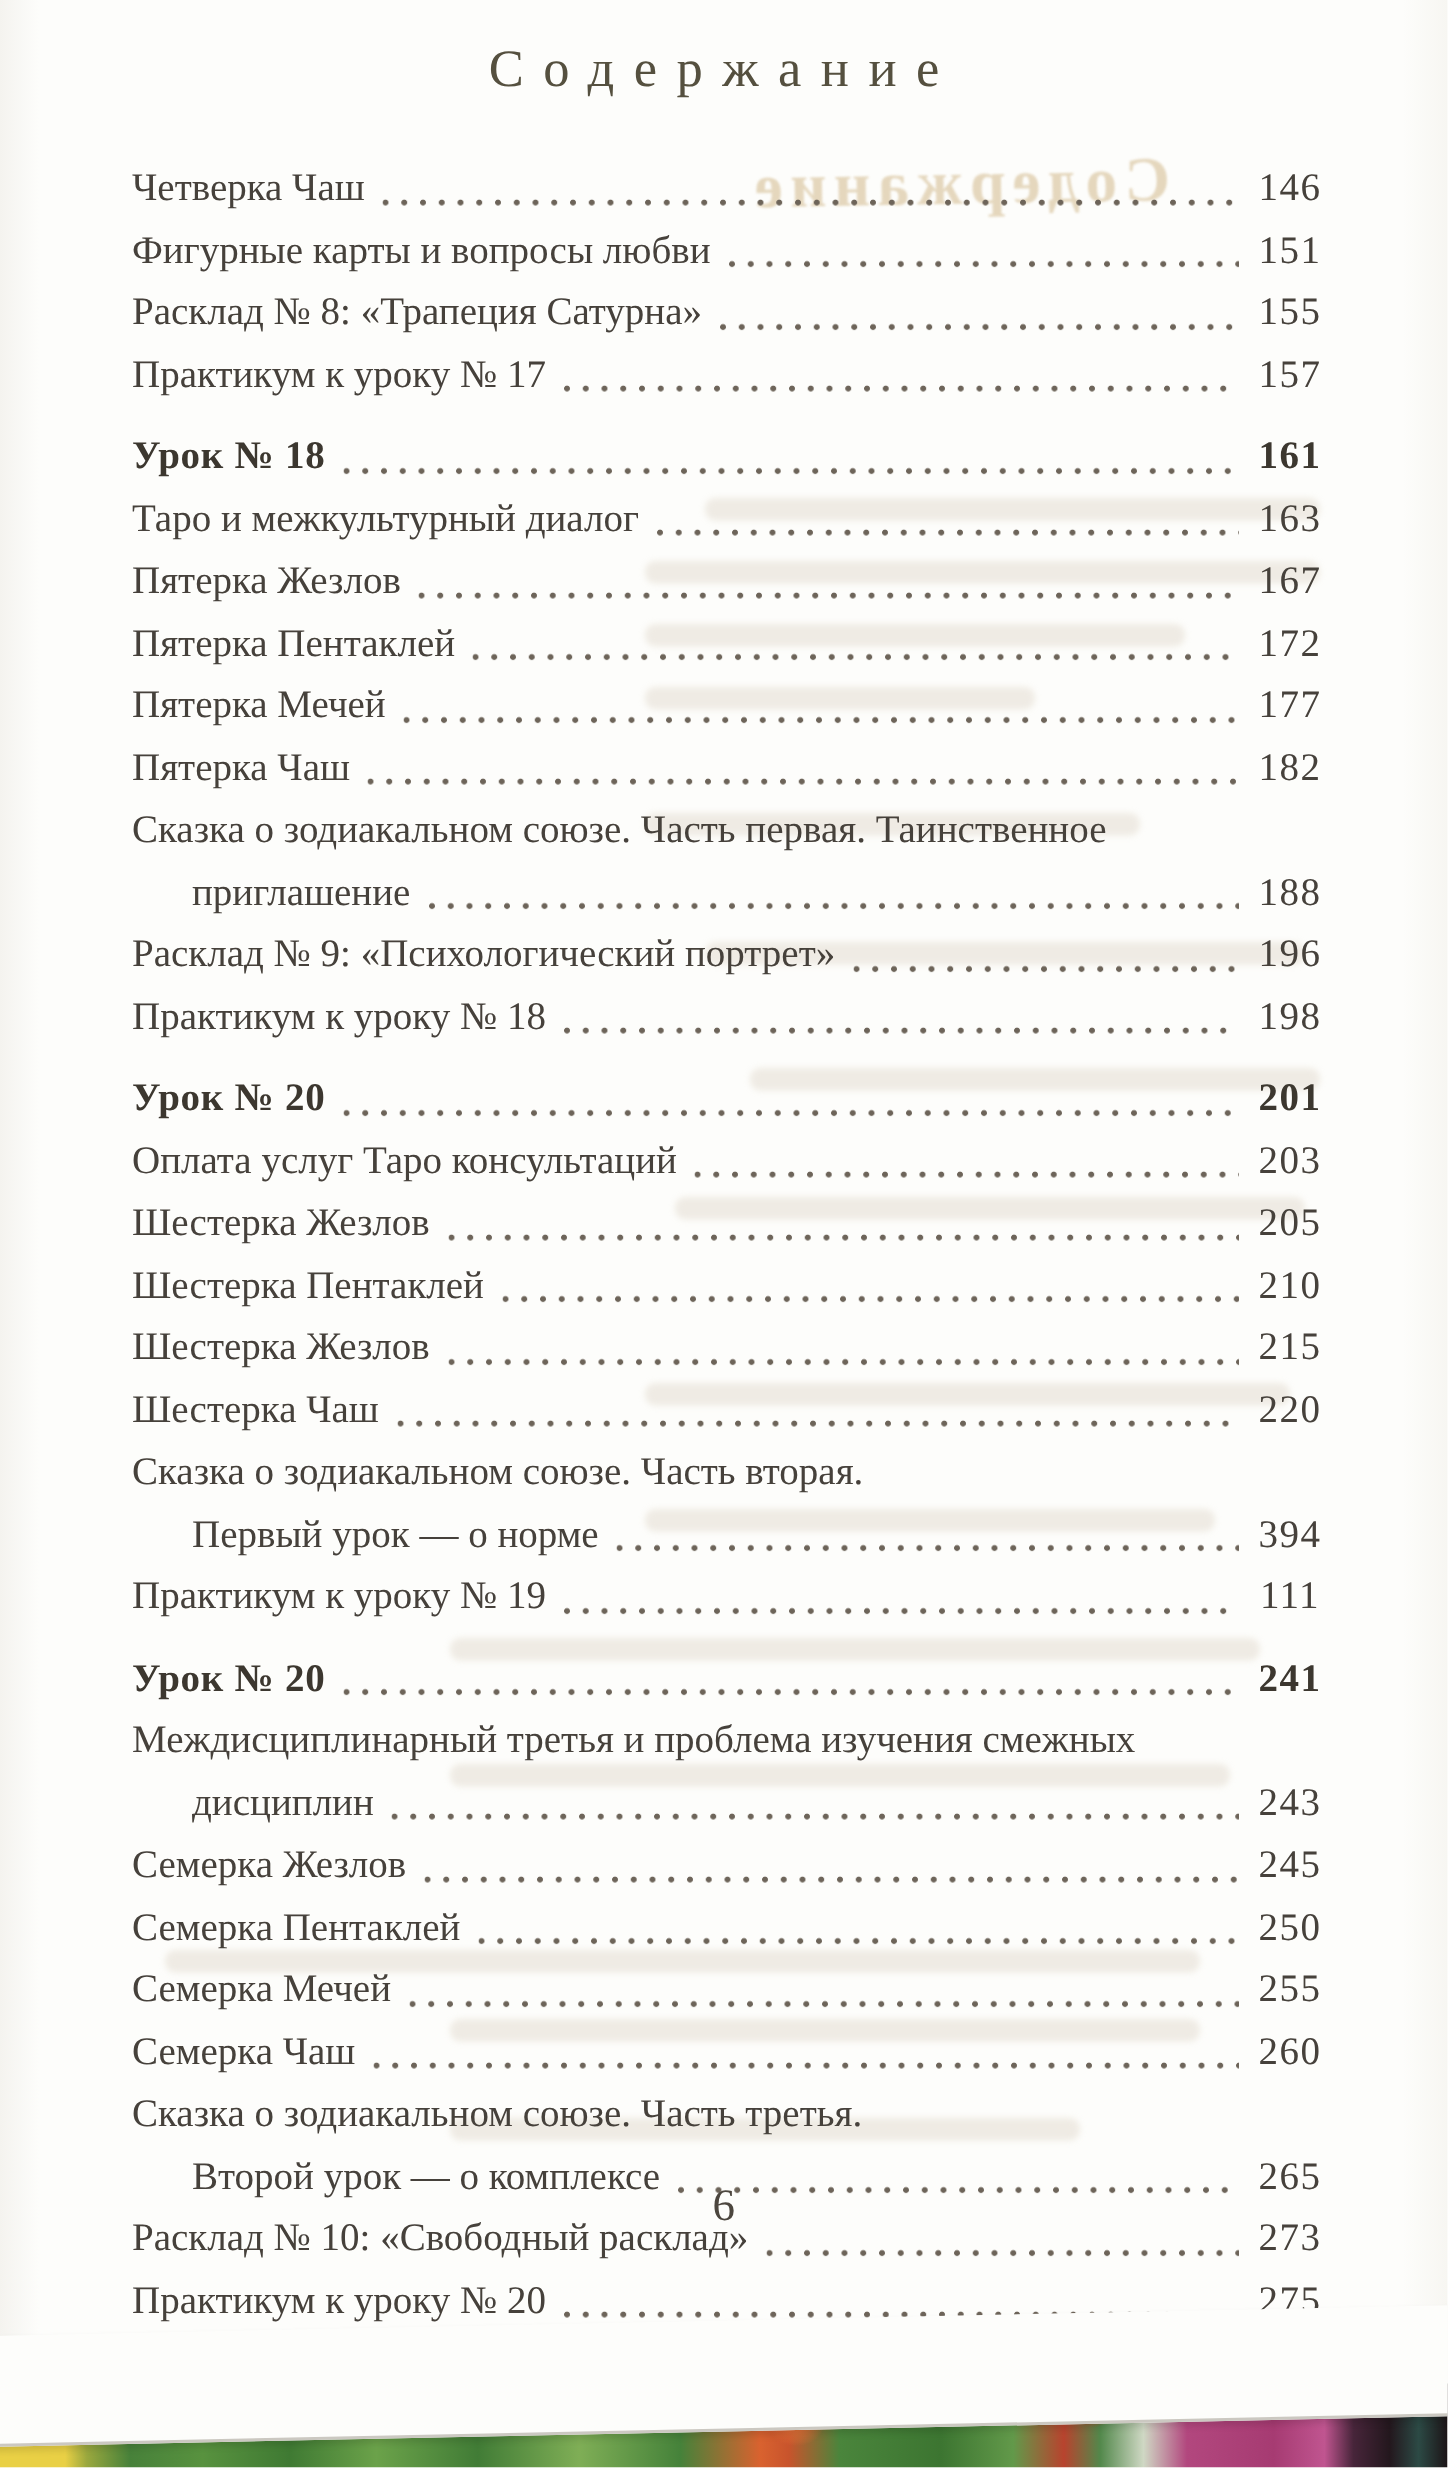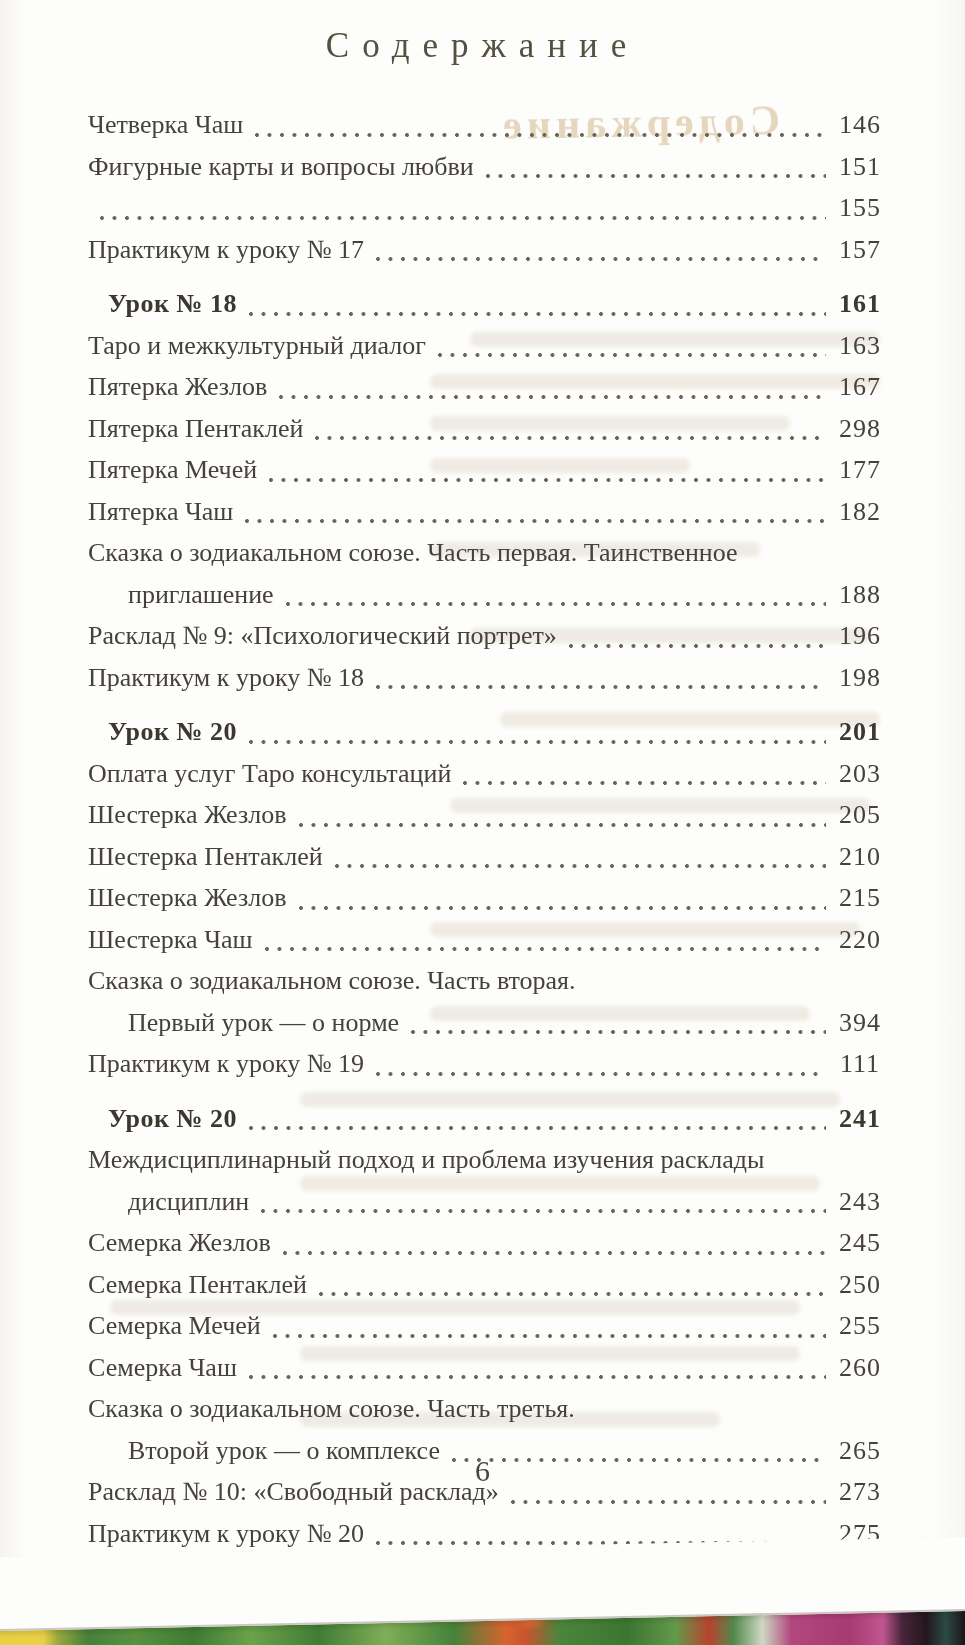--- a/index.html
+++ b/index.html
@@ -40,21 +40,21 @@
   .row .line1, .row .line2 { display:flex; align-items:baseline; }
   .row .label, .row .label2 { white-space:nowrap; }
   .leader {
     flex:1 1 auto; height:7px; align-self:flex-end;
     margin:0 6px 7px 12px;
     background-image:radial-gradient(circle at 2px 3px,#6d6459 1.7px,rgba(0,0,0,0) 2.2px);
     background-size:12.5px 7px; background-repeat:repeat-x;
   }
   .num { min-width:56px; text-align:center; letter-spacing:1px; }
   .row.heading { font-weight:bold; margin-top:13px; color:#3c372f; }
-  .row.heading .label { letter-spacing:.5px;margin-left:20px; }
+  .row.heading .label { letter-spacing:.5px; }
   .row:not(.wrap) .line2 { display:none; }
   .row .line2 { padding-left:40px; }
   
   .footer-page-number {
     position:absolute; top:1454px; left:0; width:100%;
     text-align:center; font-size:30px; color:#4c463e;
   }
   
   .bottom-strip {
     position:absolute; left:0; right:0; bottom:0; height:56px; z-index:1;
@@ -117,20 +117,21 @@
         <span class="line1">
           <span class="label">Фигурные карты и вопросы любви</span>
           <span class="leader"></span>
           <span class="num">151</span>
         </span>
 
       </div>
 
       <div class="row">
         <span class="line1">
+          <span class="label">Расклад № 8: «Трапеция Сатурна»</span>
           <span class="leader"></span>
           <span class="num">155</span>
         </span>
 
       </div>
 
       <div class="row">
         <span class="line1">
           <span class="label">Практикум к уроку № 17</span>
           <span class="leader"></span>
@@ -163,21 +164,21 @@
           <span class="leader"></span>
           <span class="num">167</span>
         </span>
 
       </div>
 
       <div class="row">
         <span class="line1">
           <span class="label">Пятерка Пентаклей</span>
           <span class="leader"></span>
-          <span class="num">298</span>
+          <span class="num">172</span>
         </span>
 
       </div>
 
       <div class="row">
         <span class="line1">
           <span class="label">Пятерка Мечей</span>
           <span class="leader"></span>
           <span class="num">177</span>
         </span>
@@ -302,21 +303,21 @@
         <span class="line1">
           <span class="label">Урок № 20</span>
           <span class="leader"></span>
           <span class="num">241</span>
         </span>
 
       </div>
 
       <div class="row wrap">
         <span class="line1">
-          <span class="label">Междисциплинарный подход и проблема изучения расклады</span>
+          <span class="label">Междисциплинарный третья и проблема изучения смежных</span>
 
         </span>
         <span class="line2">
           <span class="label2">дисциплин</span>
           <span class="leader"></span>
           <span class="num">243</span>
         </span>
       </div>
 
       <div class="row">

